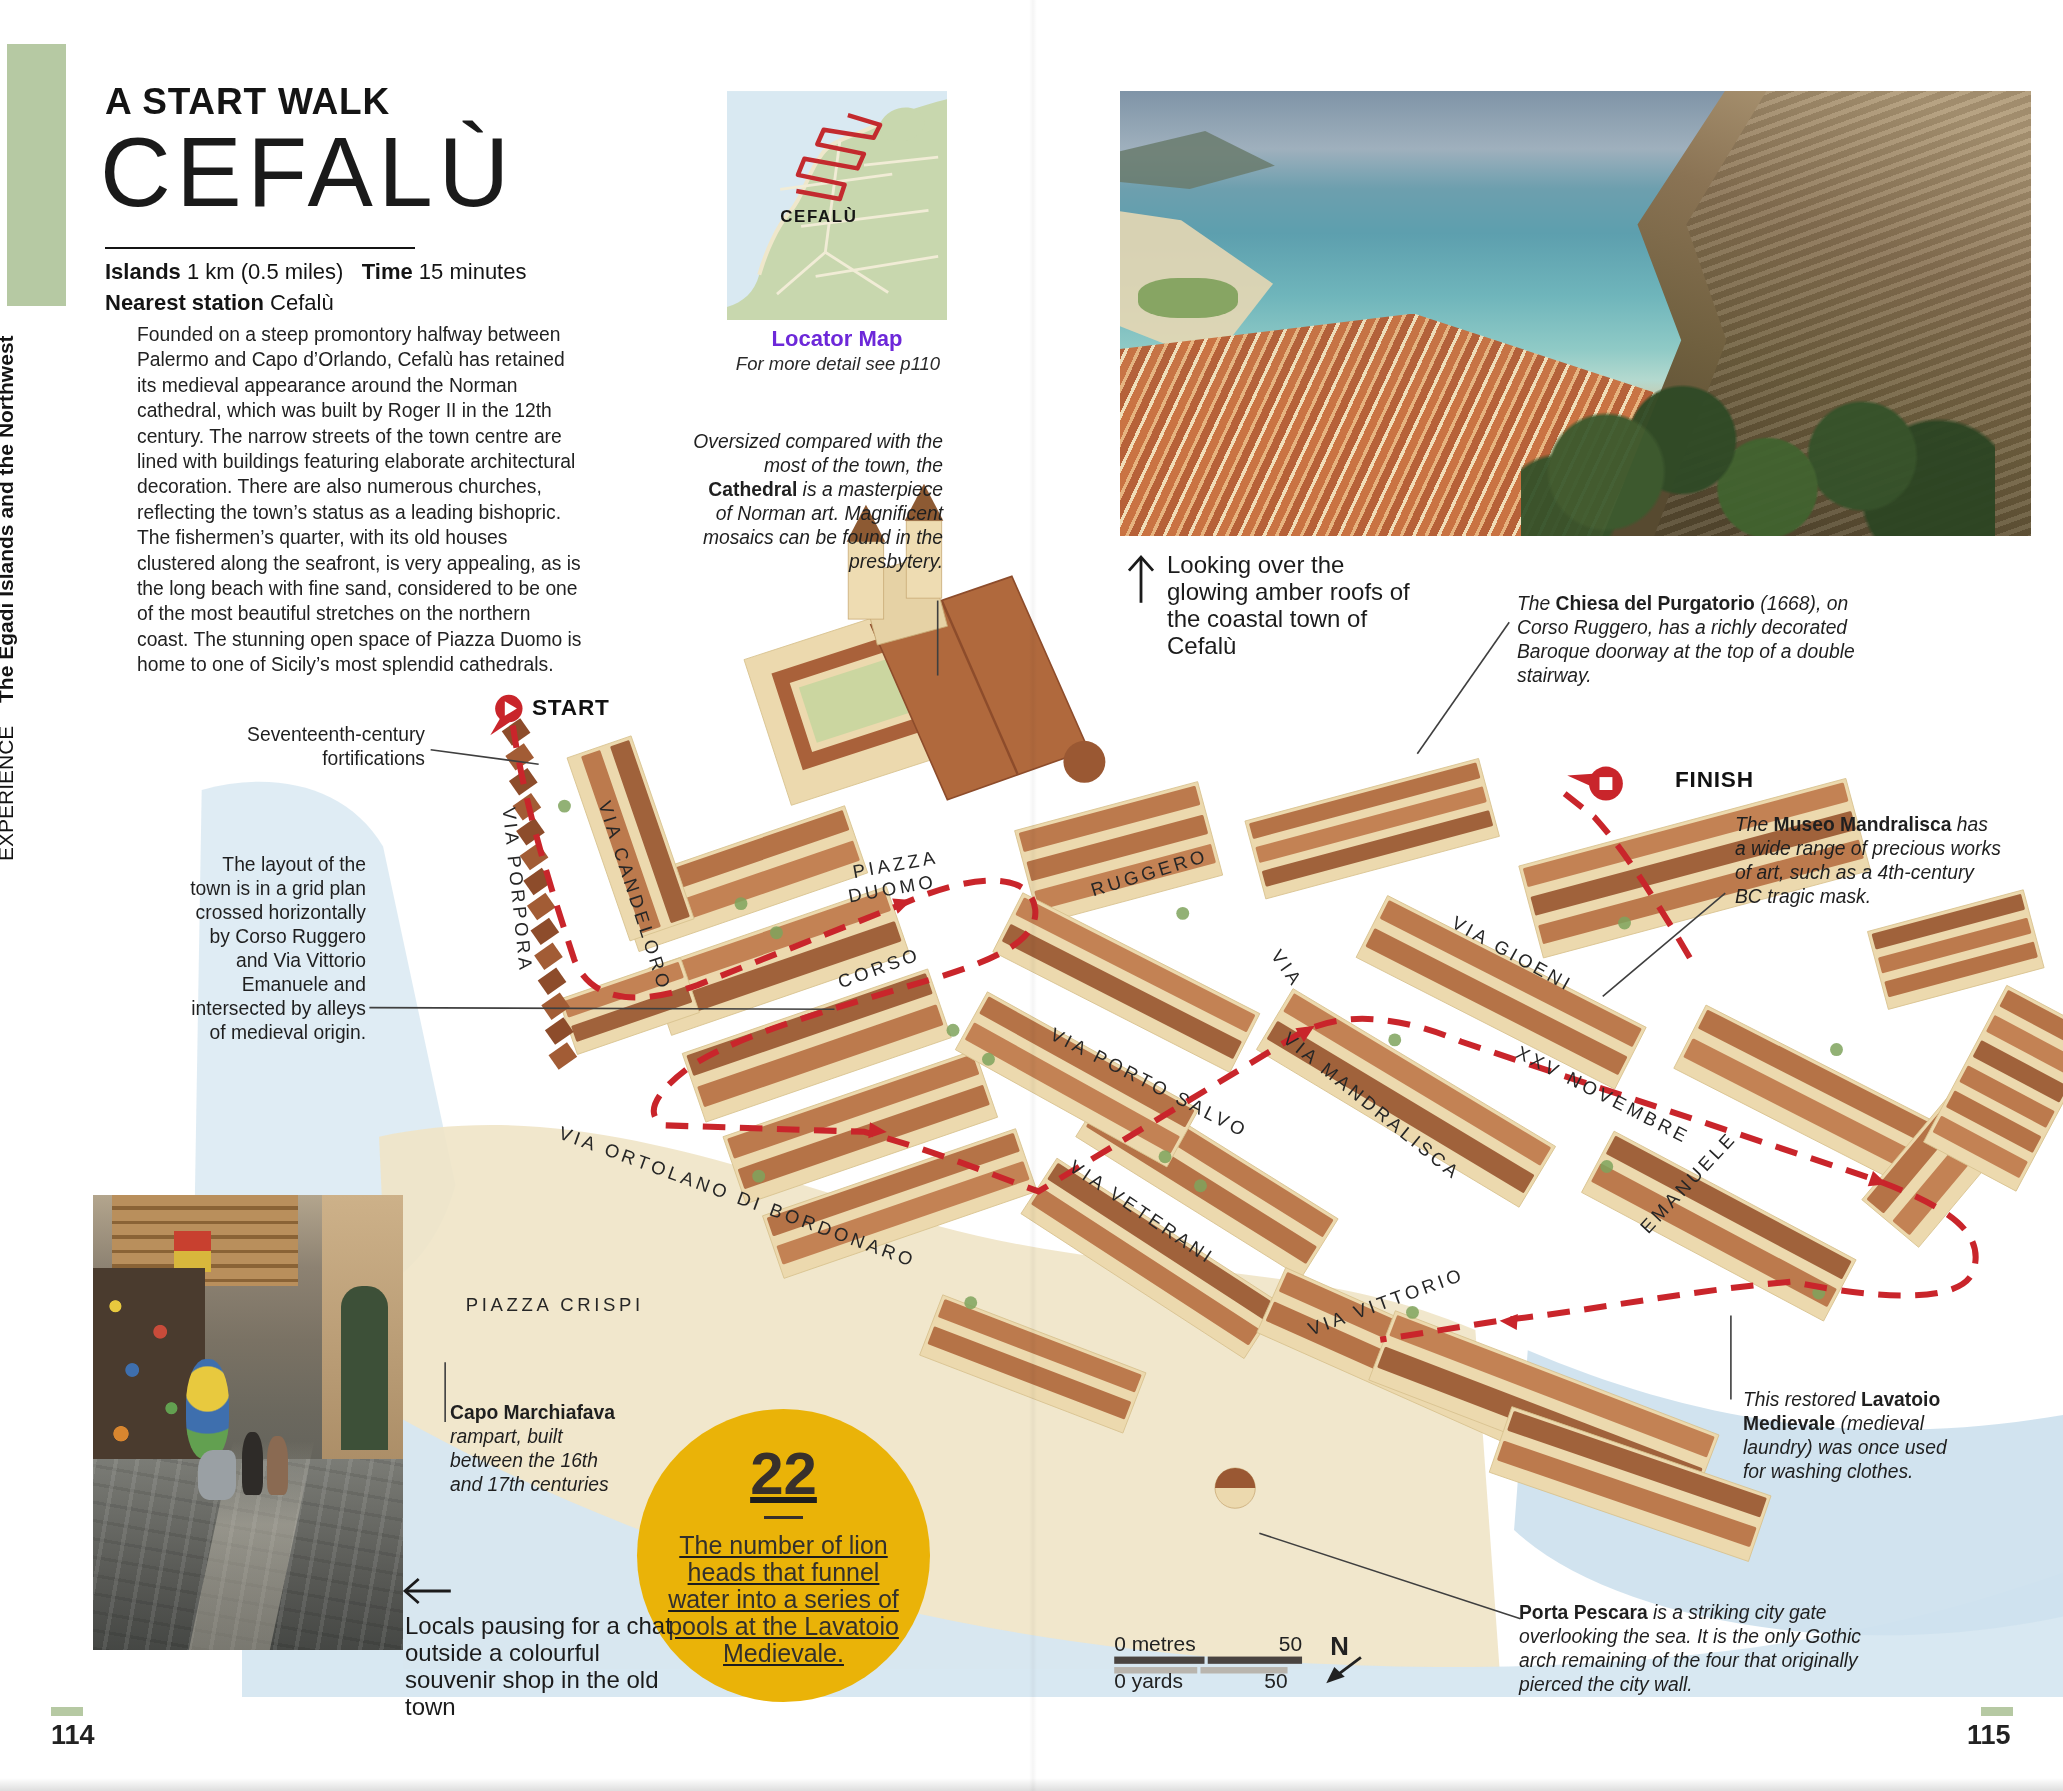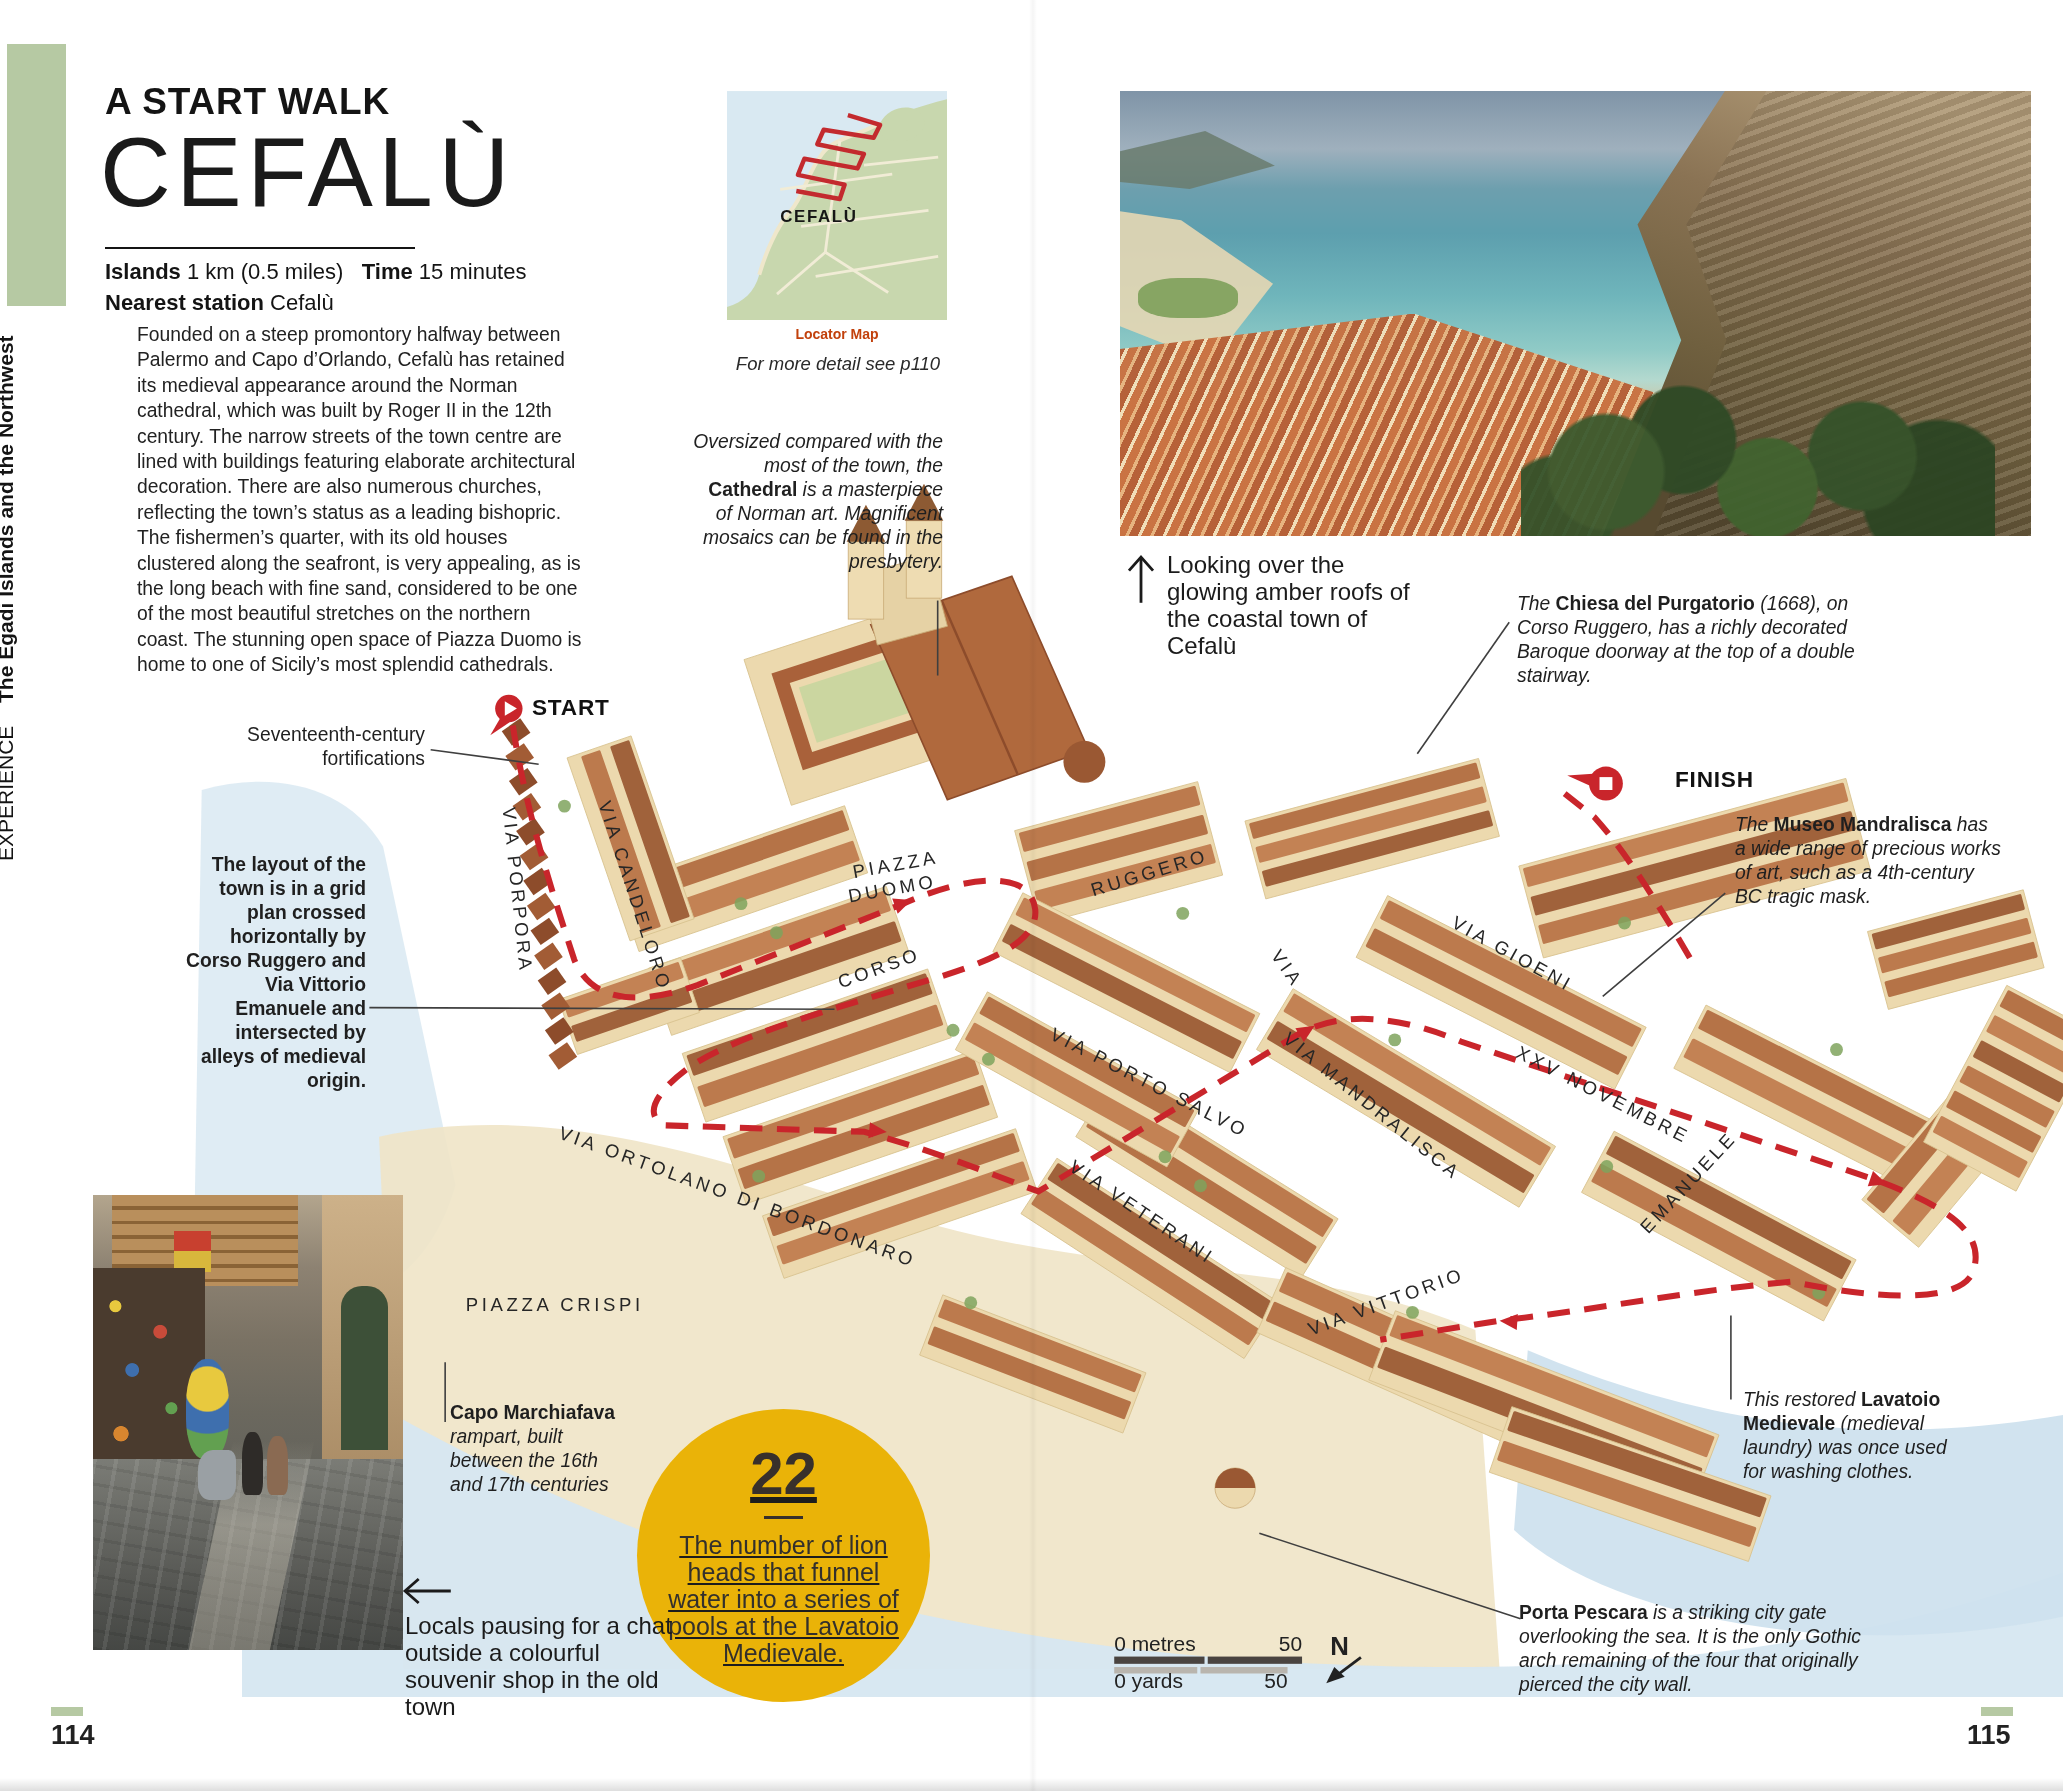--- a/index.html
+++ b/index.html
@@ -26,21 +26,21 @@
   .pagenum{position:absolute;font-size:27px;font-weight:700;color:#222;}
   .pagebar{position:absolute;width:32px;height:9px;}
   
   .fact{position:absolute;border-radius:50%;display:flex;flex-direction:column;align-items:center;justify-content:center;text-align:center;}
   .fact .num{font-size:60px;font-weight:800;color:#38302b;line-height:1;}
   .fact .bar{width:39px;height:3.2px;background:#38302b;margin:11.3px 0 13px 0;}
   .fact .txt{font-size:25px;line-height:27px;color:#33302c;width:242px;}
   
   .photo{position:absolute;overflow:hidden;}
   .locbox{position:absolute;overflow:hidden;}
-  .loclab{position:absolute;font-size:14px;font-weight:700;color:#c2410c;text-align:center;}
+  .loclab{position:absolute;font-size:22px;font-weight:700;color:#6d28d9;text-align:center;}
   .locsub{position:absolute;font-size:18.5px;font-style:italic;color:#2a2a2a;text-align:center;}
 </style>
 </head>
 <body>
 
 <div class="page">
 
   <svg class="abs" id="mapsvg" style="left:0;top:0;" width="2064" height="1792" viewBox="0 0 2560 2223">
 
     <path d="M250,980 C340,955 430,975 475,1050 L565,1470 C530,1595 430,1645 315,1605 L240,1575 Z" fill="#d9e9f2" opacity="0.85"></path>
@@ -389,21 +389,21 @@
     <polyline points="6,22 21,5 36,22" fill="none" stroke="#1b1b1b" stroke-width="3.5"></polyline>
   </svg>
   <div class="cap" style="left:1167px;top:551px;width:250px;">Looking over the glowing amber roofs of the coastal town of Cefalù</div>
 
   <div class="ann r" style="left:693px;top:430px;width:250px;">
     <span class="it">Oversized compared with the most of the town, the </span><b>Cathedral</b><span class="it"> is a masterpiece of Norman art. Magnificent mosaics can be found in the presbytery.</span>
   </div>
 
   <div class="ann r it" style="left:232px;top:723px;width:193px;">Seventeenth-century fortifications</div>
 
-  <div class="ann r it" style="left:179px;top:853px;width:187px;font-weight:bold;">The layout of the town is in a grid plan crossed horizontally by Corso Ruggero and Via Vittorio Emanuele and intersected by alleys of medieval origin.</div>
+  <div class="ann r it" style="left:179px;top:853px;width:187px;">The layout of the town is in a grid plan crossed horizontally by Corso Ruggero and Via Vittorio Emanuele and intersected by alleys of medieval origin.</div>
 
   <div class="ann" style="left:1517px;top:592px;width:348px;">
     <span class="it">The </span><b>Chiesa del Purgatorio</b><span class="it"> (1668), on Corso Ruggero, has a richly decorated Baroque doorway at the top of a double stairway.</span>
   </div>
 
   <div class="ann" style="left:1735px;top:813px;width:266px;">
     <span class="it">The </span><b>Museo Mandralisca</b><span class="it"> has a wide range of precious works of art, such as a 4th-century BC tragic mask.</span>
   </div>
 
   <div class="ann" style="left:450px;top:1401px;width:173px;">

